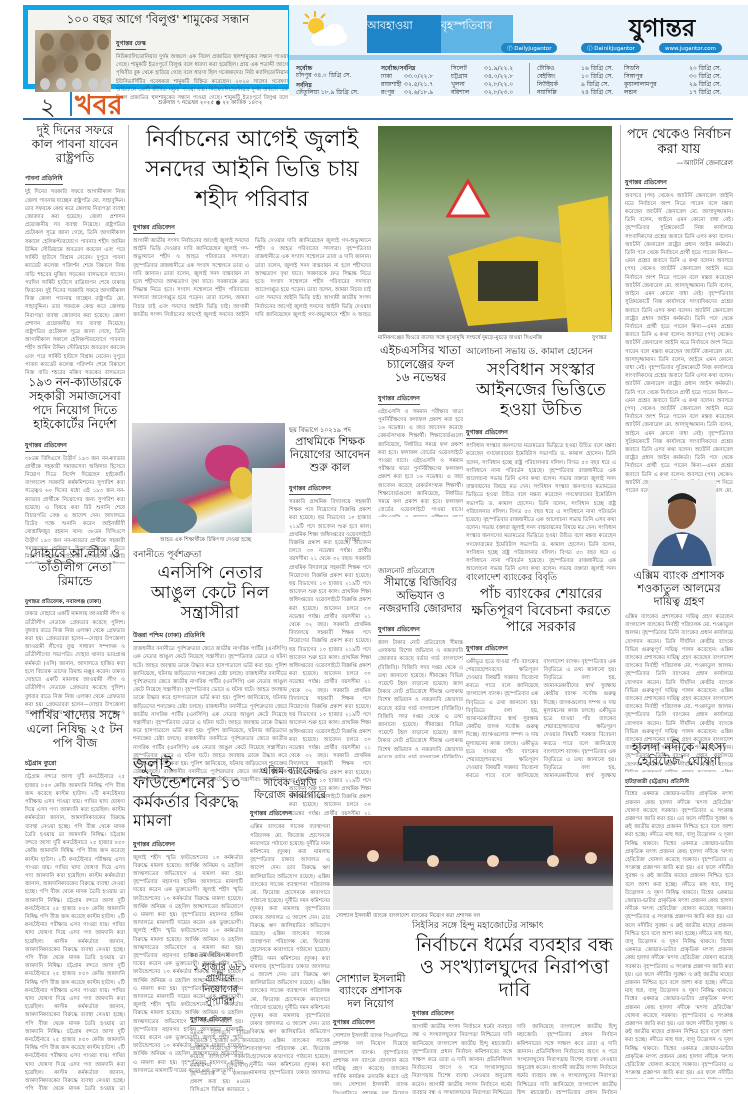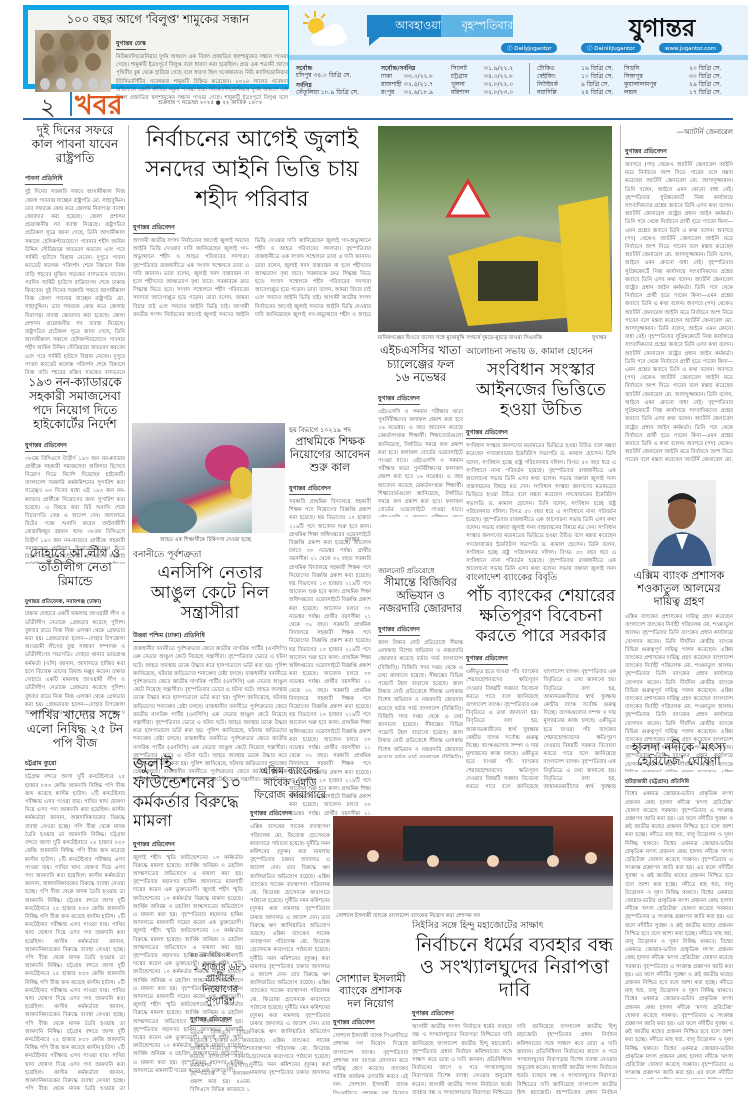--- a/index.html
+++ b/index.html
@@ -8,21 +8,21 @@
 .abs{position:absolute}
 .hl{font-family:"DejaVu Serif","Liberation Serif",serif;color:#111;text-align:center;line-height:1.18}
 .by{font-size:6px;color:#333;border-bottom:1px solid #555;display:inline-block;margin:2px 0 2px;font-weight:bold}
 .body{font-size:5.3px;line-height:8.2px;color:#555;text-align:justify;overflow:hidden}
 .kicker{font-size:9px;color:#333;text-align:left;font-family:"DejaVu Serif",serif}
 .rule-v{position:absolute;width:1px;background:#bbb}
 .photo{position:absolute;overflow:hidden}
 .cap{font-size:5.3px;color:#444;position:absolute}
 
 .wbox{position:absolute;left:289px;top:5px;width:459px;height:91px;background:#e9f3fb}
-.wtab{position:absolute;top:10px;height:22px;color:#fff;font-size:11px;line-height:22px;text-align:right}
+.wtab{position:absolute;top:10px;height:38px;color:#fff;font-size:11px;line-height:22px;text-align:left}
 .wtbl{font-size:6px;color:#333;position:absolute}
 .wtbl span{position:absolute;white-space:nowrap}
 .social{position:absolute;top:38px;height:10px;background:#1e86c8;color:#fff;font-size:5.5px;line-height:10px;border-radius:5px;padding:0 6px}
 </style>
 </head>
 <body>
 
 <div class="abs" style="left:23px;top:5px;width:270px;height:84px;background:#f3f3ef;border:5px solid #0ea5e9">
   <div class="hl" style="font-size:11.5px;margin-top:3px">১০০ বছর আগে 'বিলুপ্ত' শামুকের সন্ধান</div>
   <div class="photo" style="left:7px;top:20px;width:76px;height:62px;background:linear-gradient(135deg,#c4b59a,#8f7c64 40%,#b7a98f 60%,#d9d2c4)">
@@ -211,21 +211,21 @@
   <div class="body" style="height:130px">সংবিধান সংস্কার জনগণের মতামতের ভিত্তিতে হওয়া উচিত বলে মন্তব্য করেছেন গণফোরামের ইমেরিটাস সভাপতি ড. কামাল হোসেন। তিনি বলেন, সংবিধান হচ্ছে রাষ্ট্র পরিচালনার দলিল। বিগত ৫৩ বছর ধরে এ সংবিধানে নানা পরিবর্তন হয়েছে। বৃহস্পতিবার রাজধানীতে এক আলোচনা সভায় তিনি এসব কথা বলেন। সভায় বক্তারা জুলাই সনদ বাস্তবায়নের বিষয়ে মত দেন। সংবিধান সংস্কার জনগণের মতামতের ভিত্তিতে হওয়া উচিত বলে মন্তব্য করেছেন গণফোরামের ইমেরিটাস সভাপতি ড. কামাল হোসেন। তিনি বলেন, সংবিধান হচ্ছে রাষ্ট্র পরিচালনার দলিল। বিগত ৫৩ বছর ধরে এ সংবিধানে নানা পরিবর্তন হয়েছে। বৃহস্পতিবার রাজধানীতে এক আলোচনা সভায় তিনি এসব কথা বলেন। সভায় বক্তারা জুলাই সনদ বাস্তবায়নের বিষয়ে মত দেন। সংবিধান সংস্কার জনগণের মতামতের ভিত্তিতে হওয়া উচিত বলে মন্তব্য করেছেন গণফোরামের ইমেরিটাস সভাপতি ড. কামাল হোসেন। তিনি বলেন, সংবিধান হচ্ছে রাষ্ট্র পরিচালনার দলিল। বিগত ৫৩ বছর ধরে এ সংবিধানে নানা পরিবর্তন হয়েছে। বৃহস্পতিবার রাজধানীতে এক আলোচনা সভায় তিনি এসব কথা বলেন। সভায় বক্তারা জুলাই সনদ বাস্তবায়নের বিষয়ে মত দেন। সংবিধান সংস্কার জনগণের মতামতের ভিত্তিতে হওয়া উচিত বলে মন্তব্য করেছেন গণফোরামের ইমেরিটাস সভাপতি ড. কামাল হোসেন। তিনি বলেন, সংবিধান হচ্ছে রাষ্ট্র পরিচালনার দলিল। বিগত ৫৩ বছর ধরে এ সংবিধানে নানা পরিবর্তন হয়েছে। বৃহস্পতিবার রাজধানীতে এক আলোচনা সভায় তিনি এসব কথা বলেন। সভায় বক্তারা জুলাই সনদ বাস্তবায়নের বিষয়ে মত দেন। সংবিধান সংস্কার জনগণের মতামতের ভিত্তিতে হওয়া উচিত বলে মন্তব্য করেছেন গণফোরামের ইমেরিটাস সভাপতি ড. কামাল হোসেন। তিনি বলেন, সংবিধান হচ্ছে রাষ্ট্র পরিচালনার দলিল। বিগত ৫৩ বছর ধরে এ সংবিধানে নানা পরিবর্তন হয়েছে। বৃহস্পতিবার রাজধানীতে এক আলোচনা সভায় তিনি এসব কথা বলেন। সভায় বক্তারা জুলাই সনদ বাস্তবায়নের বিষয়ে মত দেন। সংবিধান সংস্কার জনগণের মতামতের ভিত্তিতে হওয়া উচিত বলে মন্তব্য করেছেন গণফোরামের ইমেরিটাস সভাপতি ড. কামাল হোসেন। তিনি বলেন, সংবিধান হচ্ছে রাষ্ট্র পরিচালনার দলিল। বিগত ৫৩ বছর ধরে এ সংবিধানে নানা পরিবর্তন হয়েছে। বৃহস্পতিবার রাজধানীতে এক আলোচনা সভায় তিনি এসব কথা বলেন। সভায় বক্তারা জুলাই সনদ বাস্তবায়নের বিষয়ে মত দেন। </div>
 </div>
 <div class="abs" style="left:378px;top:565px;width:85px">
   <div class="kicker" style="font-size:7px">জালনোট প্রতিরোধে</div>
   <div class="hl" style="font-size:11px">সীমান্তে বিজিবির অভিযান ও নজরদারি জোরদার</div>
   <span class="by">যুগান্তর প্রতিবেদন</span>
   <div class="body" style="height:120px">জাল টাকার নোট প্রতিরোধে সীমান্ত এলাকায় বিশেষ অভিযান ও নজরদারি জোরদার করেছে বর্ডার গার্ড বাংলাদেশ (বিজিবি)। বিজিবি সদর দপ্তর থেকে এ তথ্য জানানো হয়েছে। সীমান্তের বিভিন্ন পয়েন্টে টহল বাড়ানো হয়েছে। জাল টাকার নোট প্রতিরোধে সীমান্ত এলাকায় বিশেষ অভিযান ও নজরদারি জোরদার করেছে বর্ডার গার্ড বাংলাদেশ (বিজিবি)। বিজিবি সদর দপ্তর থেকে এ তথ্য জানানো হয়েছে। সীমান্তের বিভিন্ন পয়েন্টে টহল বাড়ানো হয়েছে। জাল টাকার নোট প্রতিরোধে সীমান্ত এলাকায় বিশেষ অভিযান ও নজরদারি জোরদার করেছে বর্ডার গার্ড বাংলাদেশ (বিজিবি)। বিজিবি সদর দপ্তর থেকে এ তথ্য জানানো হয়েছে। সীমান্তের বিভিন্ন পয়েন্টে টহল বাড়ানো হয়েছে। জাল টাকার নোট প্রতিরোধে সীমান্ত এলাকায় বিশেষ অভিযান ও নজরদারি জোরদার করেছে বর্ডার গার্ড বাংলাদেশ (বিজিবি)। বিজিবি সদর দপ্তর থেকে এ তথ্য জানানো হয়েছে। সীমান্তের বিভিন্ন পয়েন্টে টহল বাড়ানো হয়েছে। জাল টাকার নোট প্রতিরোধে সীমান্ত এলাকায় বিশেষ অভিযান ও নজরদারি জোরদার করেছে বর্ডার গার্ড বাংলাদেশ (বিজিবি)। বিজিবি সদর দপ্তর থেকে এ তথ্য জানানো হয়েছে। সীমান্তের বিভিন্ন পয়েন্টে টহল বাড়ানো হয়েছে। জাল টাকার নোট প্রতিরোধে সীমান্ত এলাকায় বিশেষ অভিযান ও নজরদারি জোরদার করেছে বর্ডার গার্ড বাংলাদেশ (বিজিবি)। বিজিবি সদর দপ্তর থেকে এ তথ্য জানানো হয়েছে। সীমান্তের বিভিন্ন পয়েন্টে টহল বাড়ানো হয়েছে। </div>
 </div>
 <div class="abs" style="left:466px;top:570px;width:150px">
   <div class="kicker">বাংলাদেশ ব্যাংকের বিবৃতি</div>
-  <div class="hl" style="font-size:17px">পাঁচ ব্যাংকের শেয়ারের ক্ষতিপূরণ বিবেচনা করতে পারে সরকার</div>
+  <div class="hl" style="font-size:14px">পাঁচ ব্যাংকের শেয়ারের ক্ষতিপূরণ বিবেচনা করতে পারে সরকার</div>
   <span class="by">যুগান্তর প্রতিবেদন</span>
   <div class="body" style="height:130px;column-count:2;column-gap:5px">একীভূত হতে যাওয়া পাঁচ ব্যাংকের শেয়ারহোল্ডারদের ক্ষতিপূরণ দেওয়ার বিষয়টি সরকার বিবেচনা করতে পারে বলে জানিয়েছে বাংলাদেশ ব্যাংক। বৃহস্পতিবার এক বিবৃতিতে এ তথ্য জানানো হয়। বিবৃতিতে বলা হয়, আমানতকারীদের স্বার্থ সুরক্ষায় কেন্দ্রীয় ব্যাংক সর্বোচ্চ গুরুত্ব দিচ্ছে। ব্যাংকগুলোর সম্পদ ও দায় মূল্যায়নের কাজ চলছে। একীভূত হতে যাওয়া পাঁচ ব্যাংকের শেয়ারহোল্ডারদের ক্ষতিপূরণ দেওয়ার বিষয়টি সরকার বিবেচনা করতে পারে বলে জানিয়েছে বাংলাদেশ ব্যাংক। বৃহস্পতিবার এক বিবৃতিতে এ তথ্য জানানো হয়। বিবৃতিতে বলা হয়, আমানতকারীদের স্বার্থ সুরক্ষায় কেন্দ্রীয় ব্যাংক সর্বোচ্চ গুরুত্ব দিচ্ছে। ব্যাংকগুলোর সম্পদ ও দায় মূল্যায়নের কাজ চলছে। একীভূত হতে যাওয়া পাঁচ ব্যাংকের শেয়ারহোল্ডারদের ক্ষতিপূরণ দেওয়ার বিষয়টি সরকার বিবেচনা করতে পারে বলে জানিয়েছে বাংলাদেশ ব্যাংক। বৃহস্পতিবার এক বিবৃতিতে এ তথ্য জানানো হয়। বিবৃতিতে বলা হয়, আমানতকারীদের স্বার্থ সুরক্ষায় কেন্দ্রীয় ব্যাংক সর্বোচ্চ গুরুত্ব দিচ্ছে। ব্যাংকগুলোর সম্পদ ও দায় মূল্যায়নের কাজ চলছে। একীভূত হতে যাওয়া পাঁচ ব্যাংকের শেয়ারহোল্ডারদের ক্ষতিপূরণ দেওয়ার বিষয়টি সরকার বিবেচনা করতে পারে বলে জানিয়েছে বাংলাদেশ ব্যাংক। বৃহস্পতিবার এক বিবৃতিতে এ তথ্য জানানো হয়। বিবৃতিতে বলা হয়, আমানতকারীদের স্বার্থ সুরক্ষায় কেন্দ্রীয় ব্যাংক সর্বোচ্চ গুরুত্ব দিচ্ছে। ব্যাংকগুলোর সম্পদ ও দায় মূল্যায়নের কাজ চলছে। একীভূত হতে যাওয়া পাঁচ ব্যাংকের শেয়ারহোল্ডারদের ক্ষতিপূরণ দেওয়ার বিষয়টি সরকার বিবেচনা করতে পারে বলে জানিয়েছে বাংলাদেশ ব্যাংক। বৃহস্পতিবার এক বিবৃতিতে এ তথ্য জানানো হয়। বিবৃতিতে বলা হয়, আমানতকারীদের স্বার্থ সুরক্ষায় কেন্দ্রীয় ব্যাংক সর্বোচ্চ গুরুত্ব দিচ্ছে। ব্যাংকগুলোর সম্পদ ও দায় মূল্যায়নের কাজ চলছে। একীভূত হতে যাওয়া পাঁচ ব্যাংকের শেয়ারহোল্ডারদের ক্ষতিপূরণ দেওয়ার বিষয়টি সরকার বিবেচনা করতে পারে বলে জানিয়েছে বাংলাদেশ ব্যাংক। বৃহস্পতিবার এক বিবৃতিতে এ তথ্য জানানো হয়। বিবৃতিতে বলা হয়, আমানতকারীদের স্বার্থ সুরক্ষায় কেন্দ্রীয় ব্যাংক সর্বোচ্চ গুরুত্ব দিচ্ছে। ব্যাংকগুলোর সম্পদ ও দায় মূল্যায়নের কাজ চলছে। </div>
 </div>
 <div class="photo" style="left:333px;top:816px;width:280px;height:94px;background:linear-gradient(180deg,#7d3a2e 0%,#5a2a22 35%,#3d3d48 60%,#ddd 100%)">
   <svg width="280" height="94">
       <rect x="70" y="10" width="150" height="35" fill="#202830"></rect>
       <g fill="#f2d5b8">
         <circle cx="40" cy="40" r="6"></circle>
         <circle cx="100" cy="45" r="6"></circle>
         <circle cx="160" cy="45" r="6"></circle>
@@ -242,20 +242,21 @@
   <div class="body" style="height:110px">সোশ্যাল ইসলামী ব্যাংক পিএলসিতে প্রশাসক দল নিয়োগ দিয়েছে বাংলাদেশ ব্যাংক। বৃহস্পতিবার প্রশাসক দল ব্যাংকে যোগদান করে দায়িত্ব গ্রহণ করেছে। ব্যাংকের সার্বিক কার্যক্রম তদারকি করবে এই দল। সোশ্যাল ইসলামী ব্যাংক পিএলসিতে প্রশাসক দল নিয়োগ দিয়েছে বাংলাদেশ ব্যাংক। বৃহস্পতিবার প্রশাসক দল ব্যাংকে যোগদান করে দায়িত্ব গ্রহণ করেছে। ব্যাংকের সার্বিক কার্যক্রম তদারকি করবে এই দল। সোশ্যাল ইসলামী ব্যাংক পিএলসিতে প্রশাসক দল নিয়োগ দিয়েছে বাংলাদেশ ব্যাংক। বৃহস্পতিবার প্রশাসক দল ব্যাংকে যোগদান করে দায়িত্ব গ্রহণ করেছে। ব্যাংকের সার্বিক কার্যক্রম তদারকি করবে এই দল। সোশ্যাল ইসলামী ব্যাংক পিএলসিতে প্রশাসক দল নিয়োগ দিয়েছে বাংলাদেশ ব্যাংক। বৃহস্পতিবার প্রশাসক দল ব্যাংকে যোগদান করে দায়িত্ব গ্রহণ করেছে। ব্যাংকের সার্বিক কার্যক্রম তদারকি করবে এই দল। সোশ্যাল ইসলামী ব্যাংক পিএলসিতে প্রশাসক দল নিয়োগ দিয়েছে বাংলাদেশ ব্যাংক। বৃহস্পতিবার প্রশাসক দল ব্যাংকে যোগদান করে দায়িত্ব গ্রহণ করেছে। ব্যাংকের সার্বিক কার্যক্রম তদারকি করবে এই দল। সোশ্যাল ইসলামী ব্যাংক পিএলসিতে প্রশাসক দল নিয়োগ দিয়েছে বাংলাদেশ ব্যাংক। বৃহস্পতিবার প্রশাসক দল ব্যাংকে যোগদান করে দায়িত্ব গ্রহণ করেছে। ব্যাংকের সার্বিক কার্যক্রম তদারকি করবে এই দল। </div>
 </div>
 <div class="abs" style="left:412px;top:918px;width:205px">
   <div class="kicker">সিইসির সঙ্গে হিন্দু মহাজোটের সাক্ষাৎ</div>
   <div class="hl" style="font-size:19px">নির্বাচনে ধর্মের ব্যবহার বন্ধ ও সংখ্যালঘুদের নিরাপত্তা দাবি</div>
   <span class="by">যুগান্তর প্রতিবেদন</span>
   <div class="body" style="height:75px;column-count:2;column-gap:5px">আগামী জাতীয় সংসদ নির্বাচনে ধর্মের ব্যবহার বন্ধ ও সংখ্যালঘুদের নিরাপত্তা নিশ্চিতের দাবি জানিয়েছে বাংলাদেশ জাতীয় হিন্দু মহাজোট। বৃহস্পতিবার প্রধান নির্বাচন কমিশনারের সঙ্গে সাক্ষাৎ করে তারা এ দাবি জানান। প্রতিনিধিদল নির্বাচনের আগে ও পরে সংখ্যালঘুদের নিরাপত্তায় বিশেষ ব্যবস্থা নেওয়ার অনুরোধ করেন। আগামী জাতীয় সংসদ নির্বাচনে ধর্মের ব্যবহার বন্ধ ও সংখ্যালঘুদের নিরাপত্তা নিশ্চিতের দাবি জানিয়েছে বাংলাদেশ জাতীয় হিন্দু মহাজোট। বৃহস্পতিবার প্রধান নির্বাচন কমিশনারের সঙ্গে সাক্ষাৎ করে তারা এ দাবি জানান। প্রতিনিধিদল নির্বাচনের আগে ও পরে সংখ্যালঘুদের নিরাপত্তায় বিশেষ ব্যবস্থা নেওয়ার অনুরোধ করেন। আগামী জাতীয় সংসদ নির্বাচনে ধর্মের ব্যবহার বন্ধ ও সংখ্যালঘুদের নিরাপত্তা নিশ্চিতের দাবি জানিয়েছে বাংলাদেশ জাতীয় হিন্দু মহাজোট। বৃহস্পতিবার প্রধান নির্বাচন কমিশনারের সঙ্গে সাক্ষাৎ করে তারা এ দাবি জানান। প্রতিনিধিদল নির্বাচনের আগে ও পরে সংখ্যালঘুদের নিরাপত্তায় বিশেষ ব্যবস্থা নেওয়ার অনুরোধ করেন। আগামী জাতীয় সংসদ নির্বাচনে ধর্মের ব্যবহার বন্ধ ও সংখ্যালঘুদের নিরাপত্তা নিশ্চিতের দাবি জানিয়েছে বাংলাদেশ জাতীয় হিন্দু মহাজোট। বৃহস্পতিবার প্রধান নির্বাচন কমিশনারের সঙ্গে সাক্ষাৎ করে তারা এ দাবি জানান। প্রতিনিধিদল নির্বাচনের আগে ও পরে সংখ্যালঘুদের নিরাপত্তায় বিশেষ ব্যবস্থা নেওয়ার অনুরোধ করেন। আগামী জাতীয় সংসদ নির্বাচনে ধর্মের ব্যবহার বন্ধ ও সংখ্যালঘুদের নিরাপত্তা নিশ্চিতের দাবি জানিয়েছে বাংলাদেশ জাতীয় হিন্দু মহাজোট। বৃহস্পতিবার প্রধান নির্বাচন কমিশনারের সঙ্গে সাক্ষাৎ করে তারা এ দাবি জানান। প্রতিনিধিদল নির্বাচনের আগে ও পরে সংখ্যালঘুদের নিরাপত্তায় বিশেষ ব্যবস্থা নেওয়ার অনুরোধ করেন। আগামী জাতীয় সংসদ নির্বাচনে ধর্মের ব্যবহার বন্ধ ও সংখ্যালঘুদের নিরাপত্তা নিশ্চিতের দাবি জানিয়েছে বাংলাদেশ জাতীয় হিন্দু মহাজোট। বৃহস্পতিবার প্রধান নির্বাচন কমিশনারের সঙ্গে সাক্ষাৎ করে তারা এ দাবি জানান। প্রতিনিধিদল নির্বাচনের আগে ও পরে সংখ্যালঘুদের নিরাপত্তায় বিশেষ ব্যবস্থা নেওয়ার অনুরোধ করেন। </div>
 </div>
 
 <div class="abs" style="left:625px;top:126px;width:108px">
+  <div class="hl" style="font-size:13px">পদে থেকেও নির্বাচন করা যায়</div>
   <div style="font-size:7px;text-align:right;color:#333">—অ্যাটর্নি জেনারেল</div>
   <span class="by">যুগান্তর প্রতিবেদন</span>
   <div class="body" style="height:305px">অবসরে (পদ) থেকেও অ্যাটর্নি জেনারেল আইনি মতে নির্বাচনে অংশ নিতে পারেন বলে মন্তব্য করেছেন অ্যাটর্নি জেনারেল মো. আসাদুজ্জামান। তিনি বলেন, আইনে এমন কোনো বাধা নেই। বৃহস্পতিবার সুপ্রিমকোর্টে নিজ কার্যালয়ে সাংবাদিকদের প্রশ্নের জবাবে তিনি এসব কথা বলেন। অ্যাটর্নি জেনারেল রাষ্ট্রের প্রধান আইন কর্মকর্তা। তিনি পদে থেকে নির্বাচনে প্রার্থী হতে পারেন কিনা—এমন প্রশ্নের জবাবে তিনি এ কথা বলেন। অবসরে (পদ) থেকেও অ্যাটর্নি জেনারেল আইনি মতে নির্বাচনে অংশ নিতে পারেন বলে মন্তব্য করেছেন অ্যাটর্নি জেনারেল মো. আসাদুজ্জামান। তিনি বলেন, আইনে এমন কোনো বাধা নেই। বৃহস্পতিবার সুপ্রিমকোর্টে নিজ কার্যালয়ে সাংবাদিকদের প্রশ্নের জবাবে তিনি এসব কথা বলেন। অ্যাটর্নি জেনারেল রাষ্ট্রের প্রধান আইন কর্মকর্তা। তিনি পদে থেকে নির্বাচনে প্রার্থী হতে পারেন কিনা—এমন প্রশ্নের জবাবে তিনি এ কথা বলেন। অবসরে (পদ) থেকেও অ্যাটর্নি জেনারেল আইনি মতে নির্বাচনে অংশ নিতে পারেন বলে মন্তব্য করেছেন অ্যাটর্নি জেনারেল মো. আসাদুজ্জামান। তিনি বলেন, আইনে এমন কোনো বাধা নেই। বৃহস্পতিবার সুপ্রিমকোর্টে নিজ কার্যালয়ে সাংবাদিকদের প্রশ্নের জবাবে তিনি এসব কথা বলেন। অ্যাটর্নি জেনারেল রাষ্ট্রের প্রধান আইন কর্মকর্তা। তিনি পদে থেকে নির্বাচনে প্রার্থী হতে পারেন কিনা—এমন প্রশ্নের জবাবে তিনি এ কথা বলেন। অবসরে (পদ) থেকেও অ্যাটর্নি জেনারেল আইনি মতে নির্বাচনে অংশ নিতে পারেন বলে মন্তব্য করেছেন অ্যাটর্নি জেনারেল মো. আসাদুজ্জামান। তিনি বলেন, আইনে এমন কোনো বাধা নেই। বৃহস্পতিবার সুপ্রিমকোর্টে নিজ কার্যালয়ে সাংবাদিকদের প্রশ্নের জবাবে তিনি এসব কথা বলেন। অ্যাটর্নি জেনারেল রাষ্ট্রের প্রধান আইন কর্মকর্তা। তিনি পদে থেকে নির্বাচনে প্রার্থী হতে পারেন কিনা—এমন প্রশ্নের জবাবে তিনি এ কথা বলেন। অবসরে (পদ) থেকেও অ্যাটর্নি জেনারেল আইনি মতে নির্বাচনে অংশ নিতে পারেন বলে মন্তব্য করেছেন অ্যাটর্নি জেনারেল মো. আসাদুজ্জামান। তিনি বলেন, আইনে এমন কোনো বাধা নেই। বৃহস্পতিবার সুপ্রিমকোর্টে নিজ কার্যালয়ে সাংবাদিকদের প্রশ্নের জবাবে তিনি এসব কথা বলেন। অ্যাটর্নি জেনারেল রাষ্ট্রের প্রধান আইন কর্মকর্তা। তিনি পদে থেকে নির্বাচনে প্রার্থী হতে পারেন কিনা—এমন প্রশ্নের জবাবে তিনি এ কথা বলেন। অবসরে (পদ) থেকেও অ্যাটর্নি জেনারেল আইনি মতে নির্বাচনে অংশ নিতে পারেন বলে মন্তব্য করেছেন অ্যাটর্নি জেনারেল মো. আসাদুজ্জামান। তিনি বলেন, আইনে এমন কোনো বাধা নেই। বৃহস্পতিবার সুপ্রিমকোর্টে নিজ কার্যালয়ে সাংবাদিকদের প্রশ্নের জবাবে তিনি এসব কথা বলেন। অ্যাটর্নি জেনারেল রাষ্ট্রের প্রধান আইন কর্মকর্তা। তিনি পদে থেকে নির্বাচনে প্রার্থী হতে পারেন কিনা—এমন প্রশ্নের জবাবে তিনি এ কথা বলেন। </div>
 </div>
 <div class="photo" style="left:648px;top:480px;width:68px;height:86px;background:linear-gradient(180deg,#f0f0f0,#dfe2e5)">
   <svg width="68" height="86">
       <ellipse cx="34" cy="32" rx="14" ry="17" fill="#8a5e40"></ellipse>
       <path d="M20 20 Q34 6 48 20 L48 24 Q34 14 20 24Z" fill="#222"></path>
       <path d="M4 86 Q8 54 34 52 Q60 54 64 86Z" fill="#3b5a86"></path>
       <polygon points="28,54 34,70 40,54" fill="#fff"></polygon>

